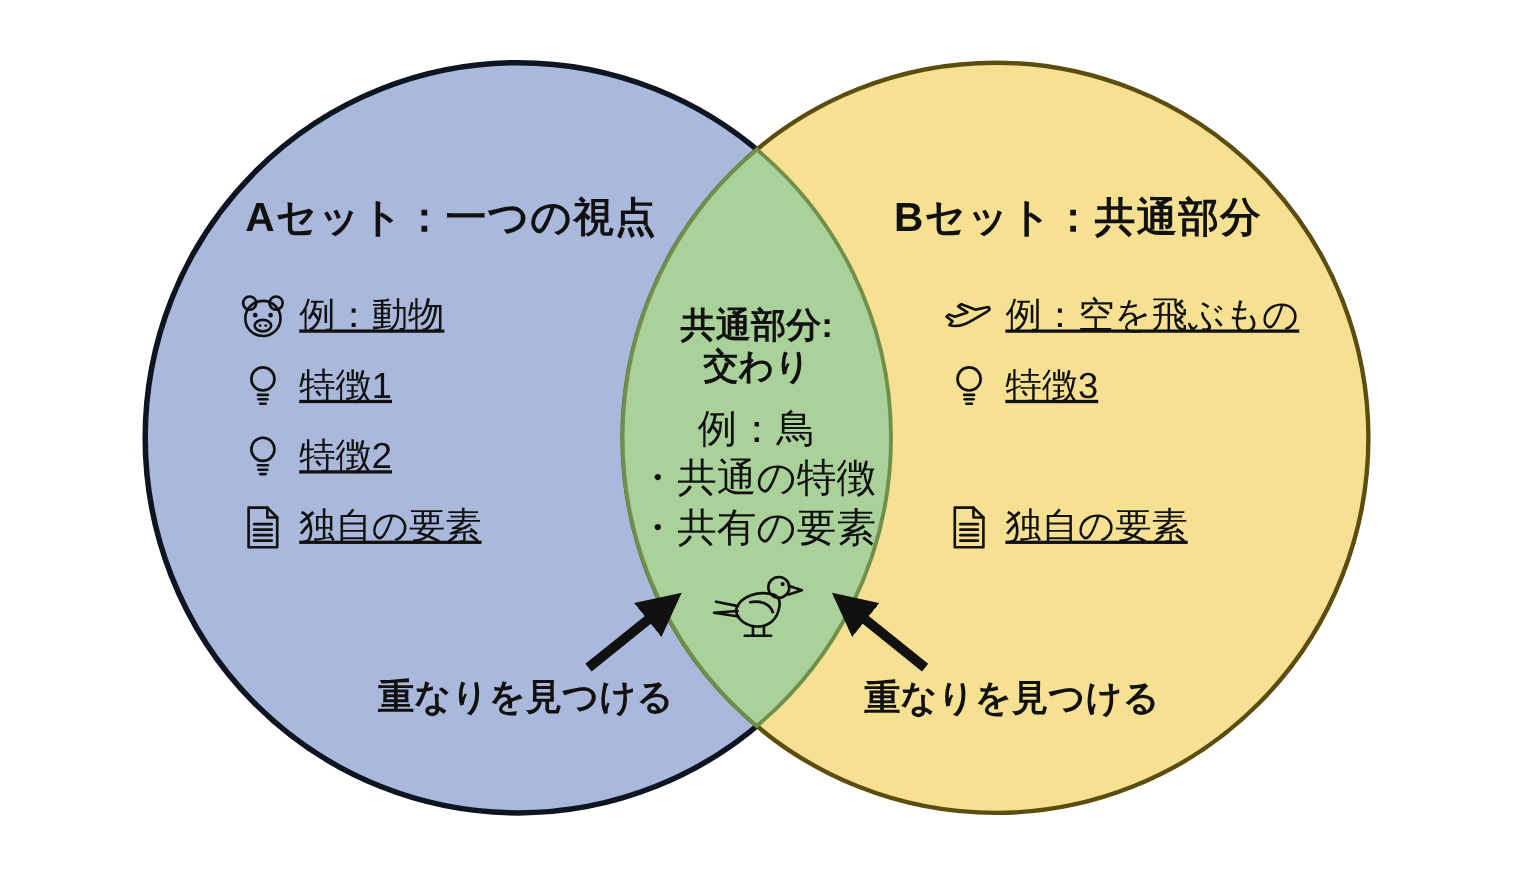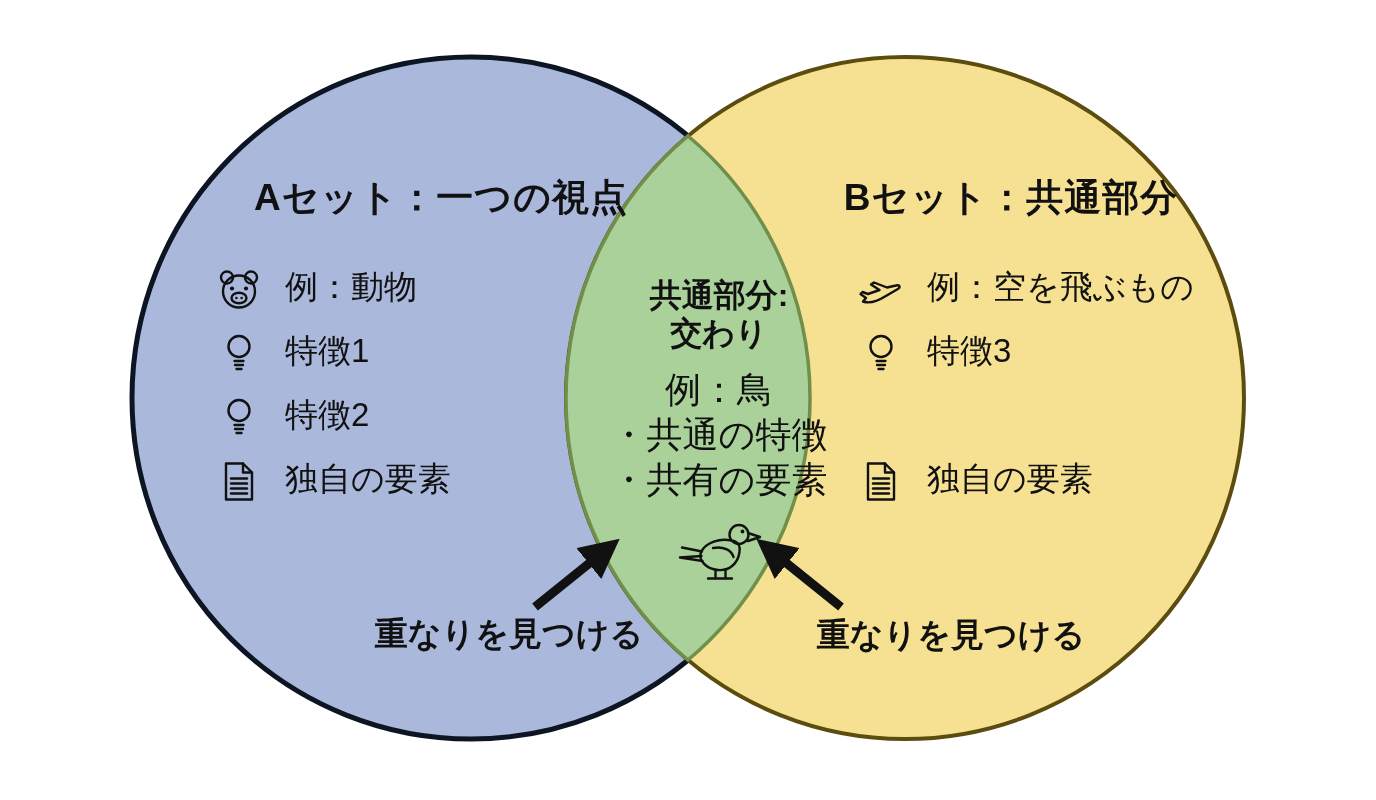--- a/index.html
+++ b/index.html
@@ -3,24 +3,24 @@
 <meta charset="utf-8">
 <style>
   html,body { margin:0; padding:0; background:#ffffff; }
   .stage {
     position:relative; width:1376px; height:800px; background:#ffffff;
     font-family:"Liberation Sans","DejaVu Sans",sans-serif; color:#111111;
     overflow:hidden;
   }
   svg.layer { position:absolute; left:0; top:0; }
   .abs { position:absolute; white-space:nowrap; }
-  .ctr { transform:translate(-50%,-50%);margin-left:31px; }
+  .ctr { transform:translate(-50%,-50%); }
   .vctr { transform:translateY(-50%); }
   .title { font-size:37px; font-weight:700; letter-spacing:1px; }
-  .row { display:flex; align-items:flex-end; gap:23px; font-size:33px; }
+  .row { display:flex; align-items:center; gap:10px; font-size:33px;text-decoration:underline; }
   .icon-slot { width:46px; display:flex; justify-content:center; align-items:center; flex:0 0 46px; }
   .center-bold { font-size:32px; font-weight:700; text-align:right; }
   .center-reg  { font-size:36px; text-align:left; }
   .arrow-label { font-size:33px; font-weight:700; }
   
   #a-title { left:410px; top:198px; }
   #a-row-0 { left:216px; top:287px; }
   #a-row-1 { left:216px; top:351px; }
   #a-row-2 { left:216px; top:415px; }
   #a-row-3 { left:216px; top:479px; }

